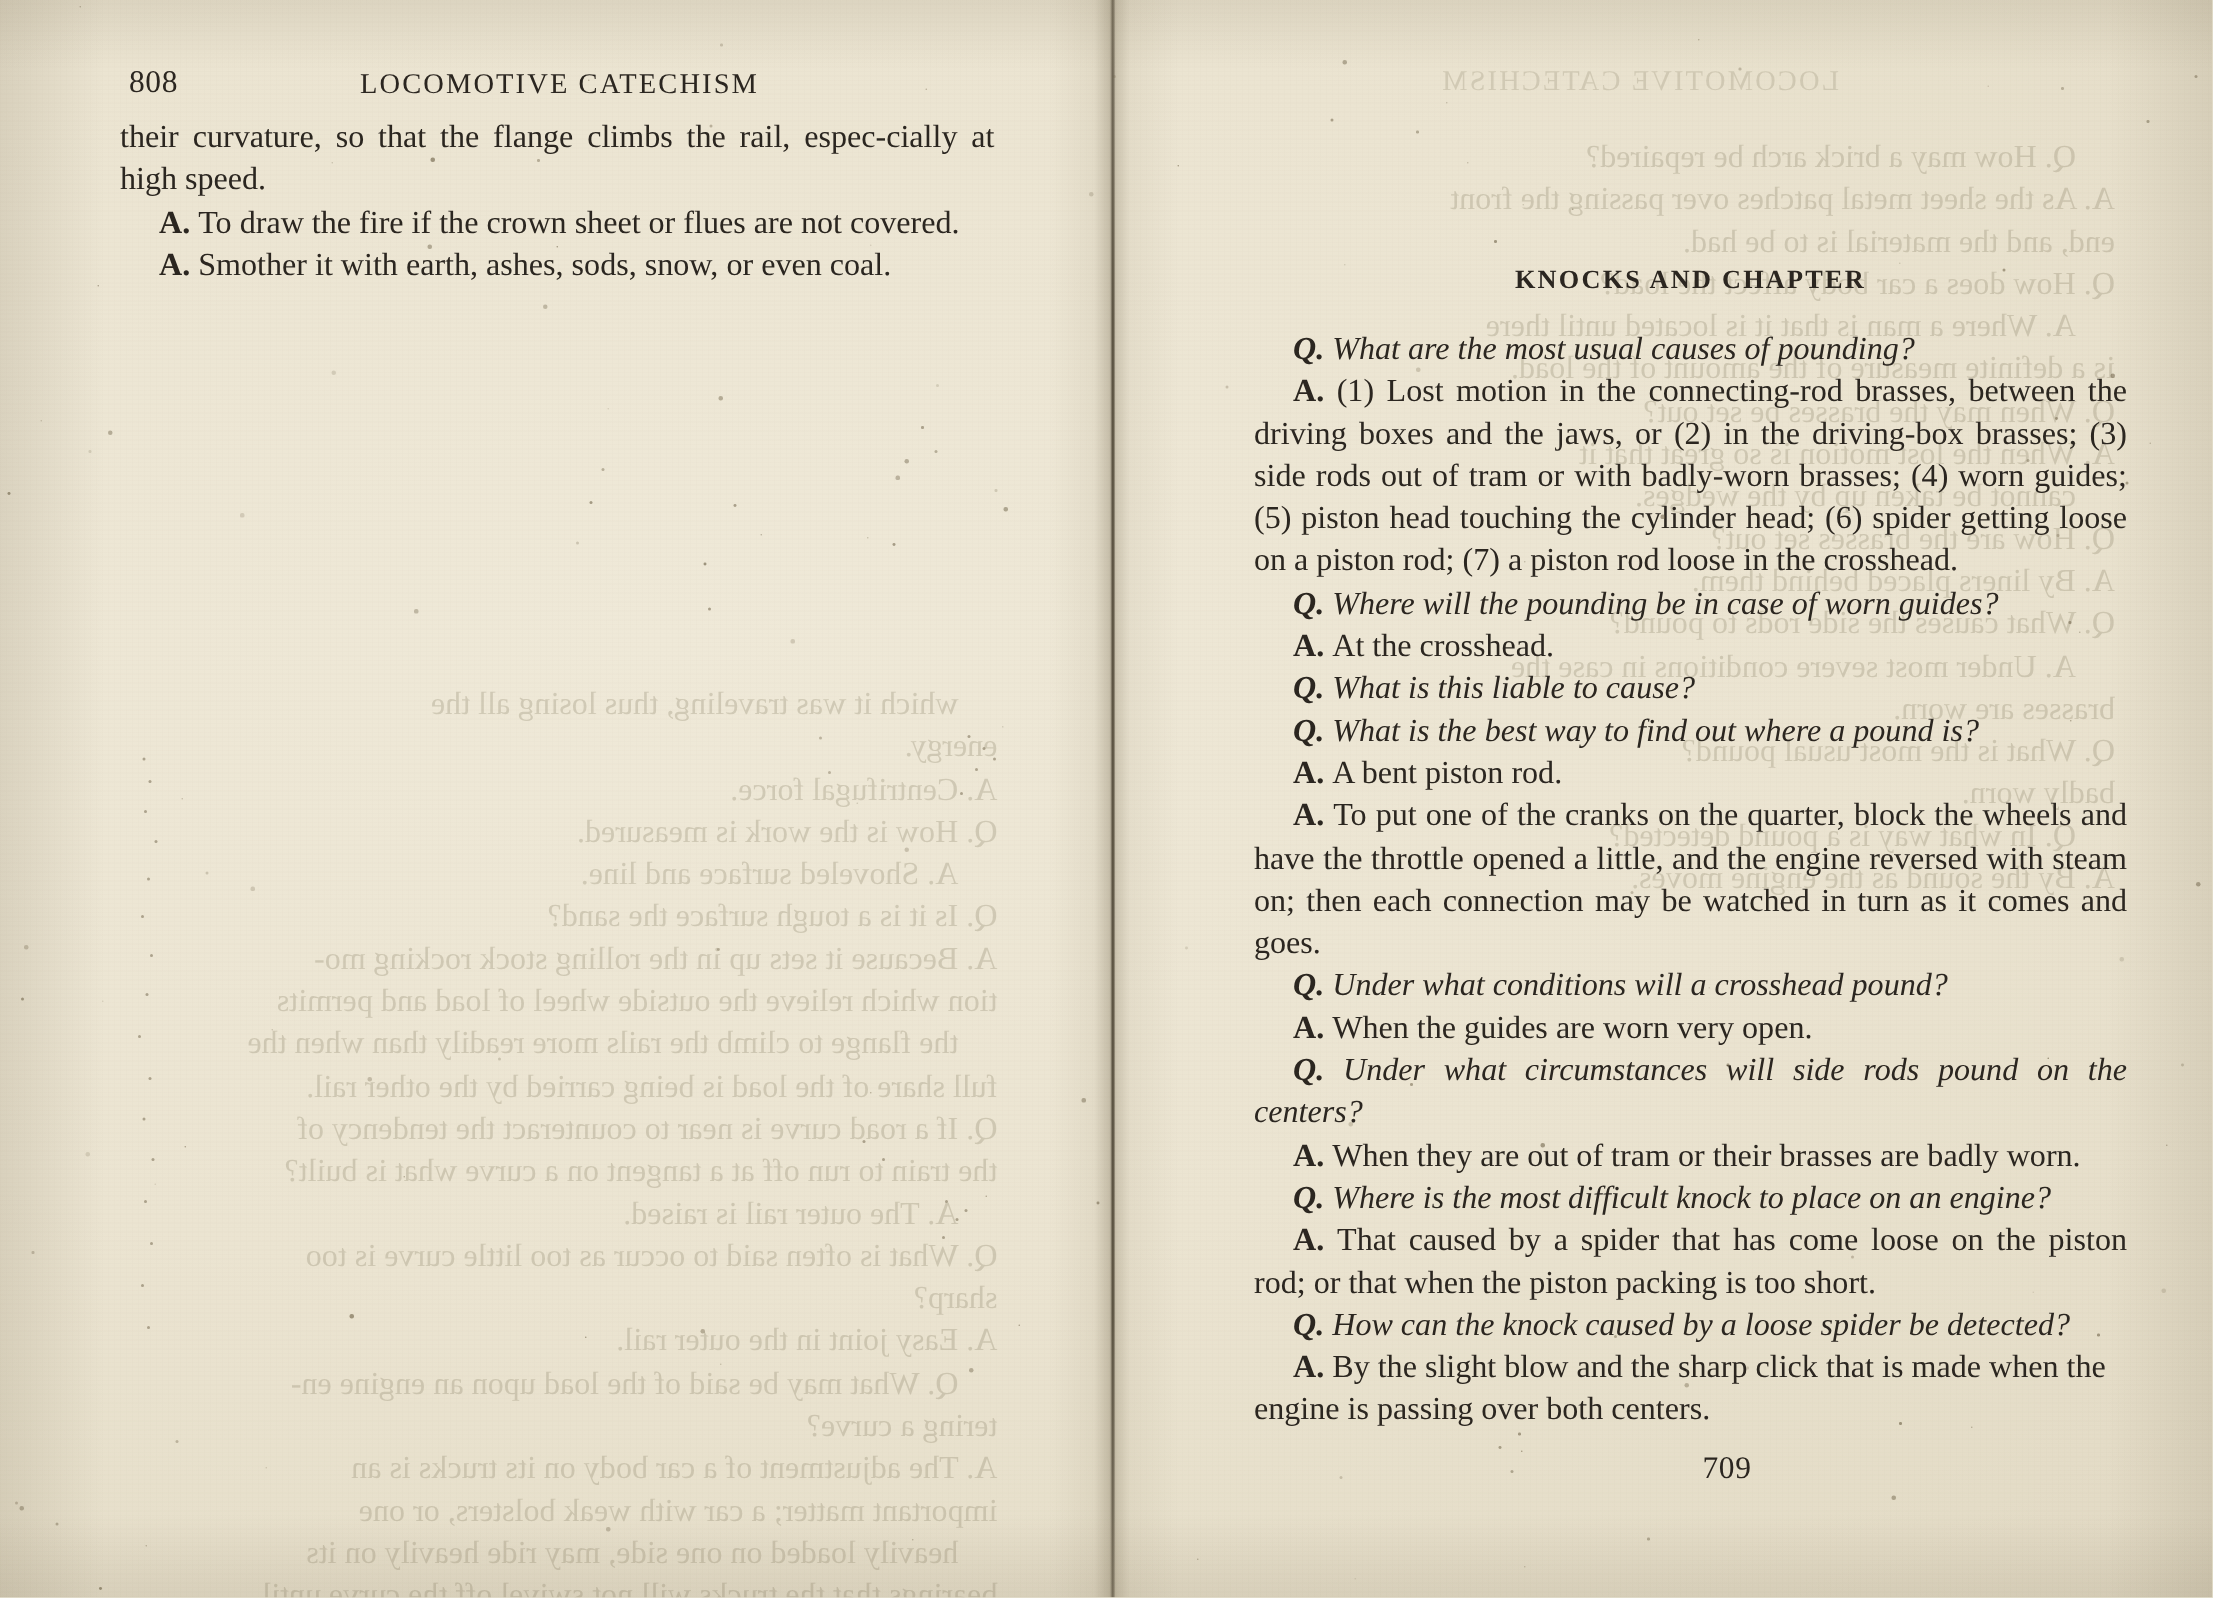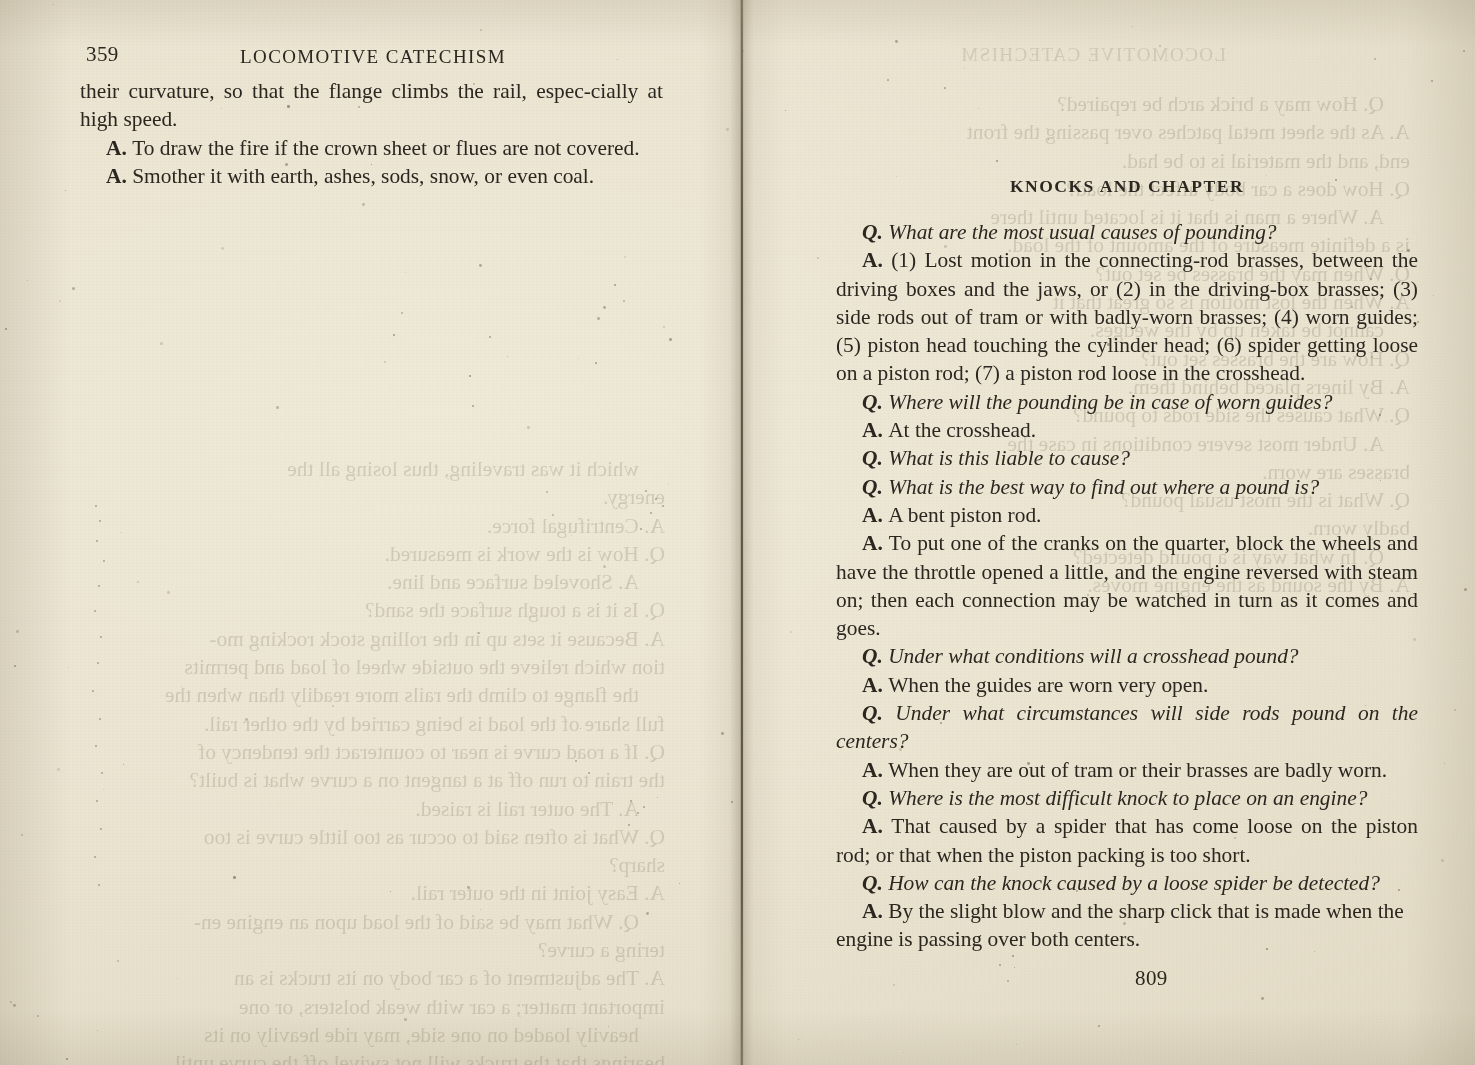--- a/index.html
+++ b/index.html
@@ -223,21 +223,21 @@
       <p class="ind">A. Under most severe conditions in case the</p>
       <p>brasses are worn.</p>
       <p>Q. What is the most usual pound?</p>
       <p>badly worn.</p>
       <p class="ind">Q. In what way is a pound detected?</p>
       <p>A. By the sound as the engine moves.</p>
     </div>
 
   <div class="page page-left">
 
-    <div class="folio" style="left:86px; top:42px;">359</div>
+    <div class="folio" style="left:86px; top:42px;">808</div>
 
     <div class="running-head" style="left:240px; top:46px;">LOCOMOTIVE  CATECHISM</div>
 
     <div class="textblock tb-left" id="left-body">
         <p>their curvature, so that the flange climbs the rail, espec-cially at high speed.</p>
         <p class="qa"><span class="lbl">A. </span>To draw the fire if the crown sheet or flues are not covered.</p>
         <p class="qa"><span class="lbl">A. </span>Smother it with earth, ashes, sods, snow, or even coal.</p>
       </div>
   </div>
 
@@ -261,21 +261,21 @@
         <p class="qa q"><span class="lbl">Q. </span>Under what conditions will a crosshead pound?</p>
         <p class="qa"><span class="lbl">A. </span>When the guides are worn very open.</p>
         <p class="qa q"><span class="lbl">Q. </span>Under what circumstances will side rods pound on the centers?</p>
         <p class="qa"><span class="lbl">A. </span>When they are out of tram or their brasses are badly worn.</p>
         <p class="qa q"><span class="lbl">Q. </span>Where is the most difficult knock to place on an engine?</p>
         <p class="qa"><span class="lbl">A. </span>That caused by a spider that has come loose on the piston rod; or that when the piston packing is too short.</p>
         <p class="qa q"><span class="lbl">Q. </span>How can the knock caused by a loose spider be detected?</p>
         <p class="qa last"><span class="lbl">A. </span>By the slight blow and the sharp click that is made when the engine is passing over both centers.</p>
       </div>
 
-    <div class="folio" style="left:393px; top:966px;">809</div>
+    <div class="folio" style="left:393px; top:966px;">709</div>
   </div>
 
   <div class="specks" id="specks">
       <div class="speck" style="width: 2.8px; height: 2.8px; left: 1027px; top: 762px; opacity: 0.56;"></div>
       <div class="speck" style="width: 2.7px; height: 2.7px; left: 233px; top: 876px; opacity: 0.6;"></div>
       <div class="speck" style="width: 2.1px; height: 2.1px; left: 623px; top: 300px; opacity: 0.42;"></div>
       <div class="speck" style="width: 0.9px; height: 0.9px; left: 1013px; top: 436px; opacity: 0.2;"></div>
       <div class="speck" style="width: 1.2px; height: 1.2px; left: 785px; top: 110px; opacity: 0.6;"></div>
       <div class="speck" style="width: 2px; height: 2px; left: 10px; top: 1001px; opacity: 0.34;"></div>
       <div class="speck" style="width: 1px; height: 1px; left: 931px; top: 945px; opacity: 0.27;"></div>

